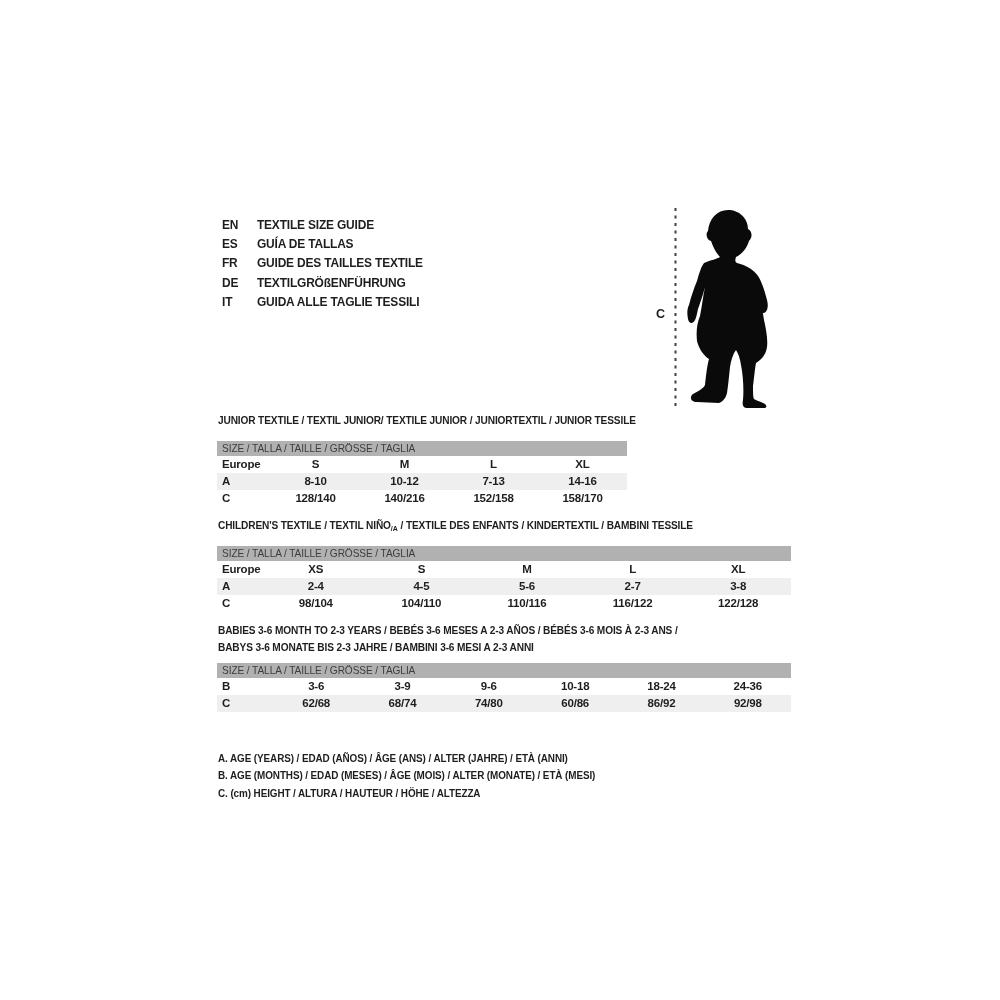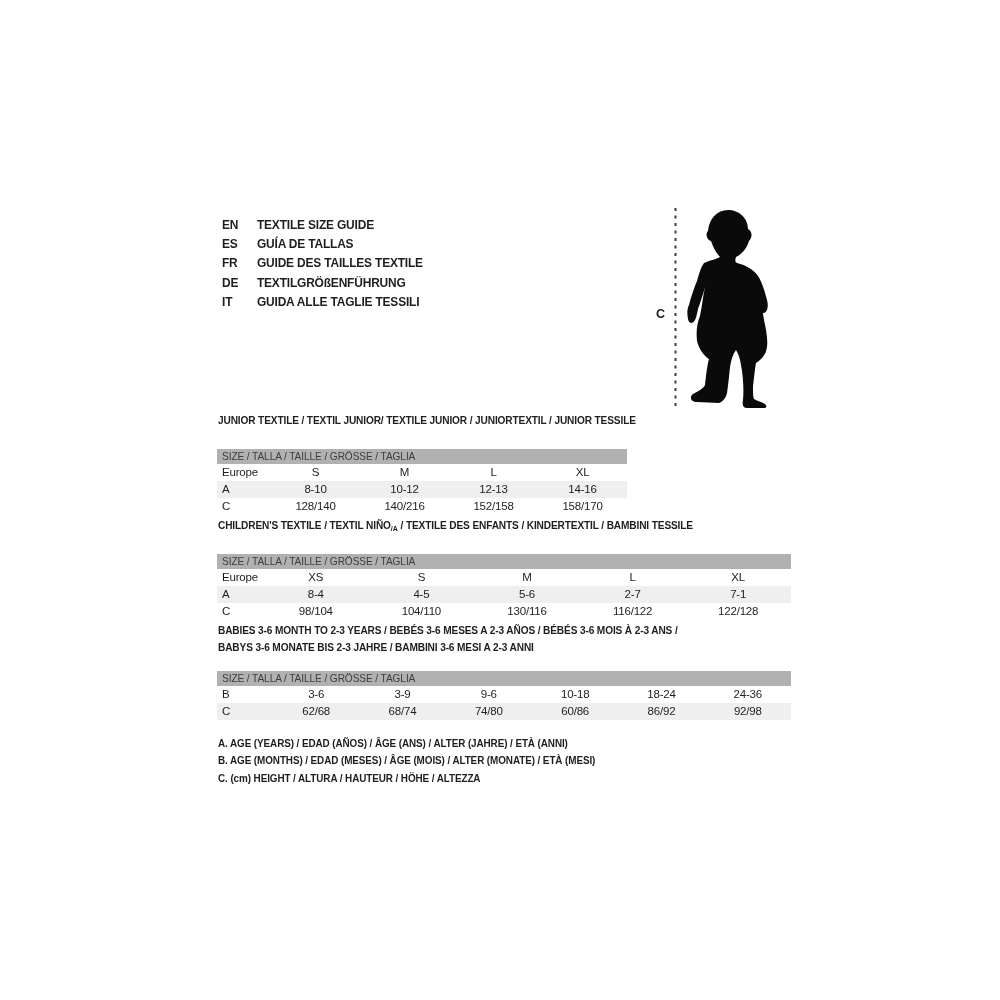--- a/index.html
+++ b/index.html
@@ -14,28 +14,28 @@
   .lang-code{width:38px;flex:0 0 38px;}
   
   .figure{position:absolute;left:648px;top:190px;width:170px;height:225px;}
   
   .sec-title{position:absolute;left:218px;font-size:11.5px;font-weight:bold;line-height:17px;
     letter-spacing:-0.15px;white-space:nowrap;transform:scaleX(0.88);transform-origin:0 0;}
   .sub-part{font-size:8px;vertical-align:-2px;letter-spacing:0;}
   
   .size-table{position:absolute;left:217px;}
   .size-bar{height:15px;line-height:15px;background:#b1b1b1;color:#3d3d3d;font-size:11px;
-    padding-left:5px;overflow:hidden;margin-top:8px;}
+    padding-left:5px;overflow:hidden;}
   .size-bar>span{display:inline-block;transform:scaleX(0.92);transform-origin:0 0;white-space:nowrap;letter-spacing:-0.1px;}
-  .t-row{display:flex;height:17px;line-height:17px;font-size:11.5px;letter-spacing:-0.2px;}
+  .t-row{display:flex;height:17px;line-height:17px;font-size:11.5px;letter-spacing:-0.2px;font-weight:bold;}
   .t-row.shaded{background:#efefef;}
   .t-label{padding-left:5px;box-sizing:border-box;}
   .t-cell{flex:1;text-align:center;}
   
-  .legend{position:absolute;left:218px;top:735px;}
+  .legend{position:absolute;left:218px;top:750px;}
   .legend-line{height:17.3px;line-height:17.3px;font-size:11px;font-weight:bold;
     letter-spacing:-0.1px;white-space:nowrap;transform:scaleX(0.9);transform-origin:0 0;}
 </style>
 </head>
 <body>
 
 <div id="canvas">
 
   <div class="lang-block">
       <div class="lang-row">
@@ -118,21 +118,21 @@
           <div class="t-label" style="width: 54px; flex: 0 0 54px;">Europe</div>
           <div class="t-cell">S</div>
           <div class="t-cell">M</div>
           <div class="t-cell">L</div>
           <div class="t-cell">XL</div>
         </div>
         <div class="t-row shaded">
           <div class="t-label" style="width: 54px; flex: 0 0 54px;">A</div>
           <div class="t-cell">8-10</div>
           <div class="t-cell">10-12</div>
-          <div class="t-cell">12-13</div>
+          <div class="t-cell">7-13</div>
           <div class="t-cell">14-16</div>
         </div>
         <div class="t-row">
           <div class="t-label" style="width: 54px; flex: 0 0 54px;">C</div>
           <div class="t-cell">128/140</div>
           <div class="t-cell">140/216</div>
           <div class="t-cell">152/158</div>
           <div class="t-cell">158/170</div>
         </div>
       </div>
@@ -142,31 +142,31 @@
         <div class="t-row">
           <div class="t-label" style="width: 46px; flex: 0 0 46px;">Europe</div>
           <div class="t-cell">XS</div>
           <div class="t-cell">S</div>
           <div class="t-cell">M</div>
           <div class="t-cell">L</div>
           <div class="t-cell">XL</div>
         </div>
         <div class="t-row shaded">
           <div class="t-label" style="width: 46px; flex: 0 0 46px;">A</div>
-          <div class="t-cell">8-4</div>
+          <div class="t-cell">2-4</div>
           <div class="t-cell">4-5</div>
           <div class="t-cell">5-6</div>
           <div class="t-cell">2-7</div>
-          <div class="t-cell">7-1</div>
+          <div class="t-cell">3-8</div>
         </div>
         <div class="t-row">
           <div class="t-label" style="width: 46px; flex: 0 0 46px;">C</div>
           <div class="t-cell">98/104</div>
           <div class="t-cell">104/110</div>
-          <div class="t-cell">130/116</div>
+          <div class="t-cell">110/116</div>
           <div class="t-cell">116/122</div>
           <div class="t-cell">122/128</div>
         </div>
       </div>
       <div class="sec-title" style="top: 622px;">
         <div>BABIES 3-6 MONTH TO 2-3 YEARS / BEBÉS 3-6 MESES A 2-3 AÑOS / BÉBÉS 3-6 MOIS À 2-3 ANS /</div>
         <div>BABYS 3-6 MONATE BIS 2-3 JAHRE / BAMBINI 3-6 MESI A 2-3 ANNI</div>
       </div>
       <div class="size-table" style="top: 663px; width: 574px;">
         <div class="size-bar"><span>SIZE / TALLA / TAILLE / GRÖSSE / TAGLIA</span></div>

